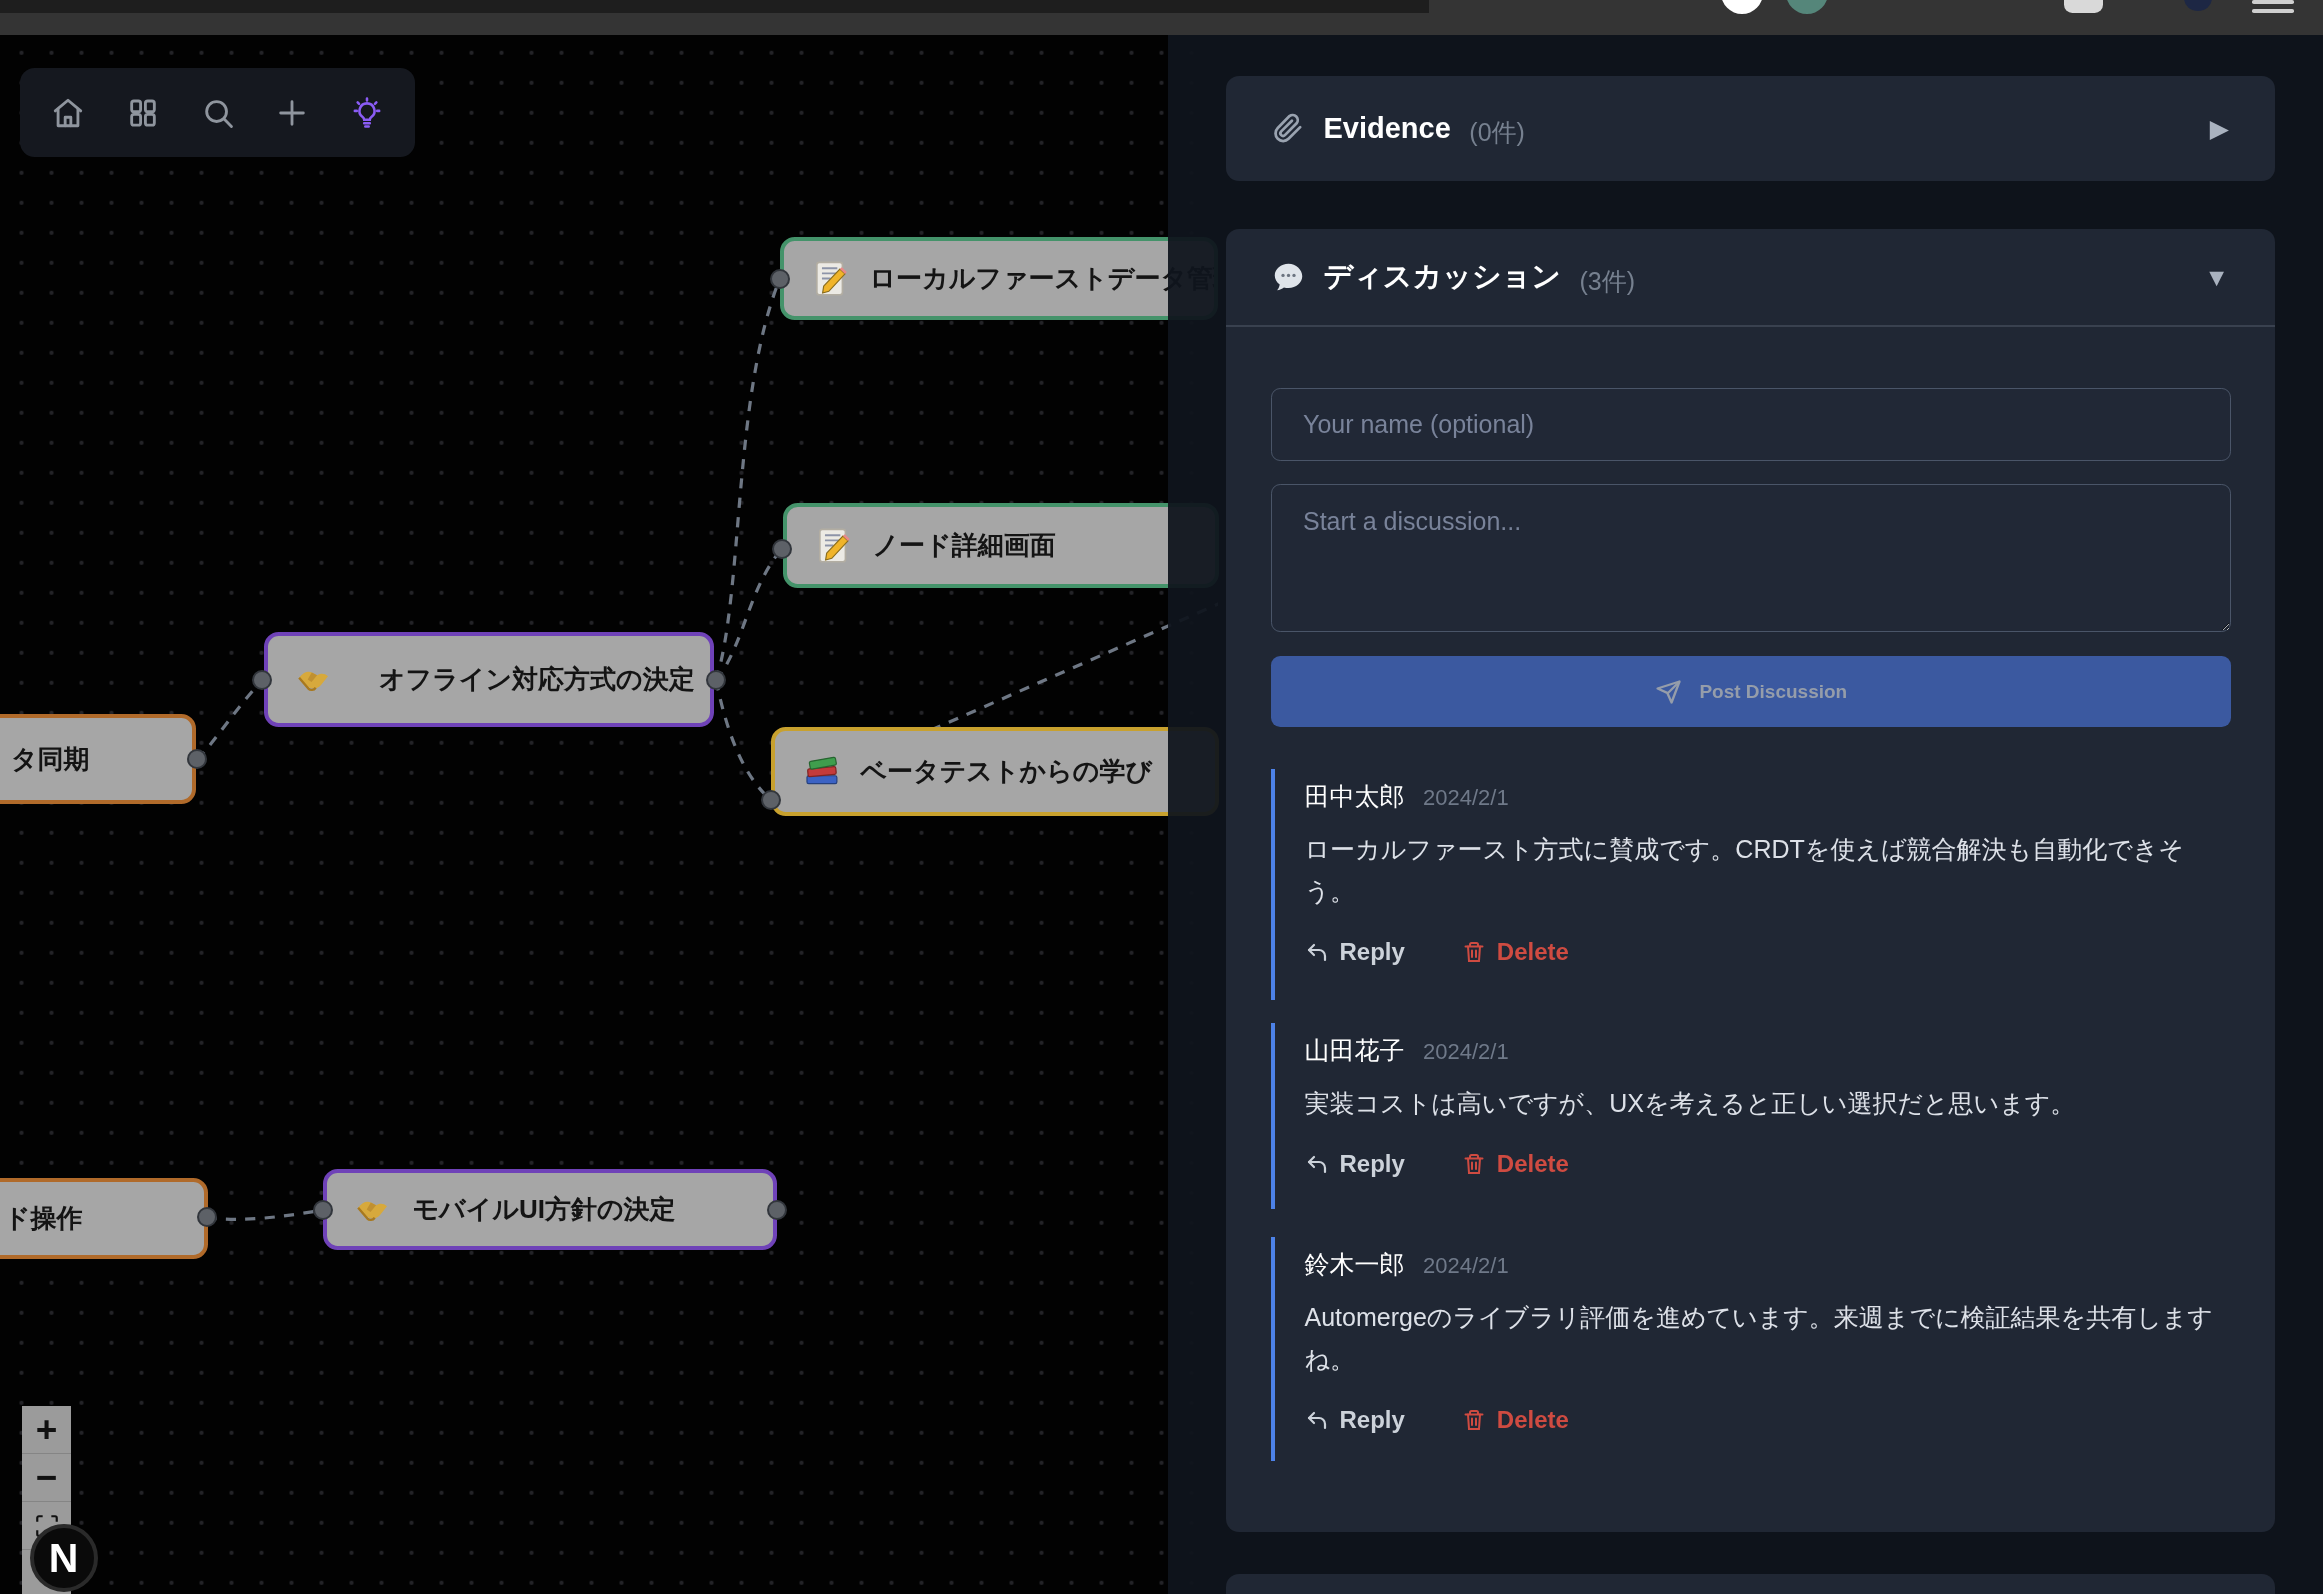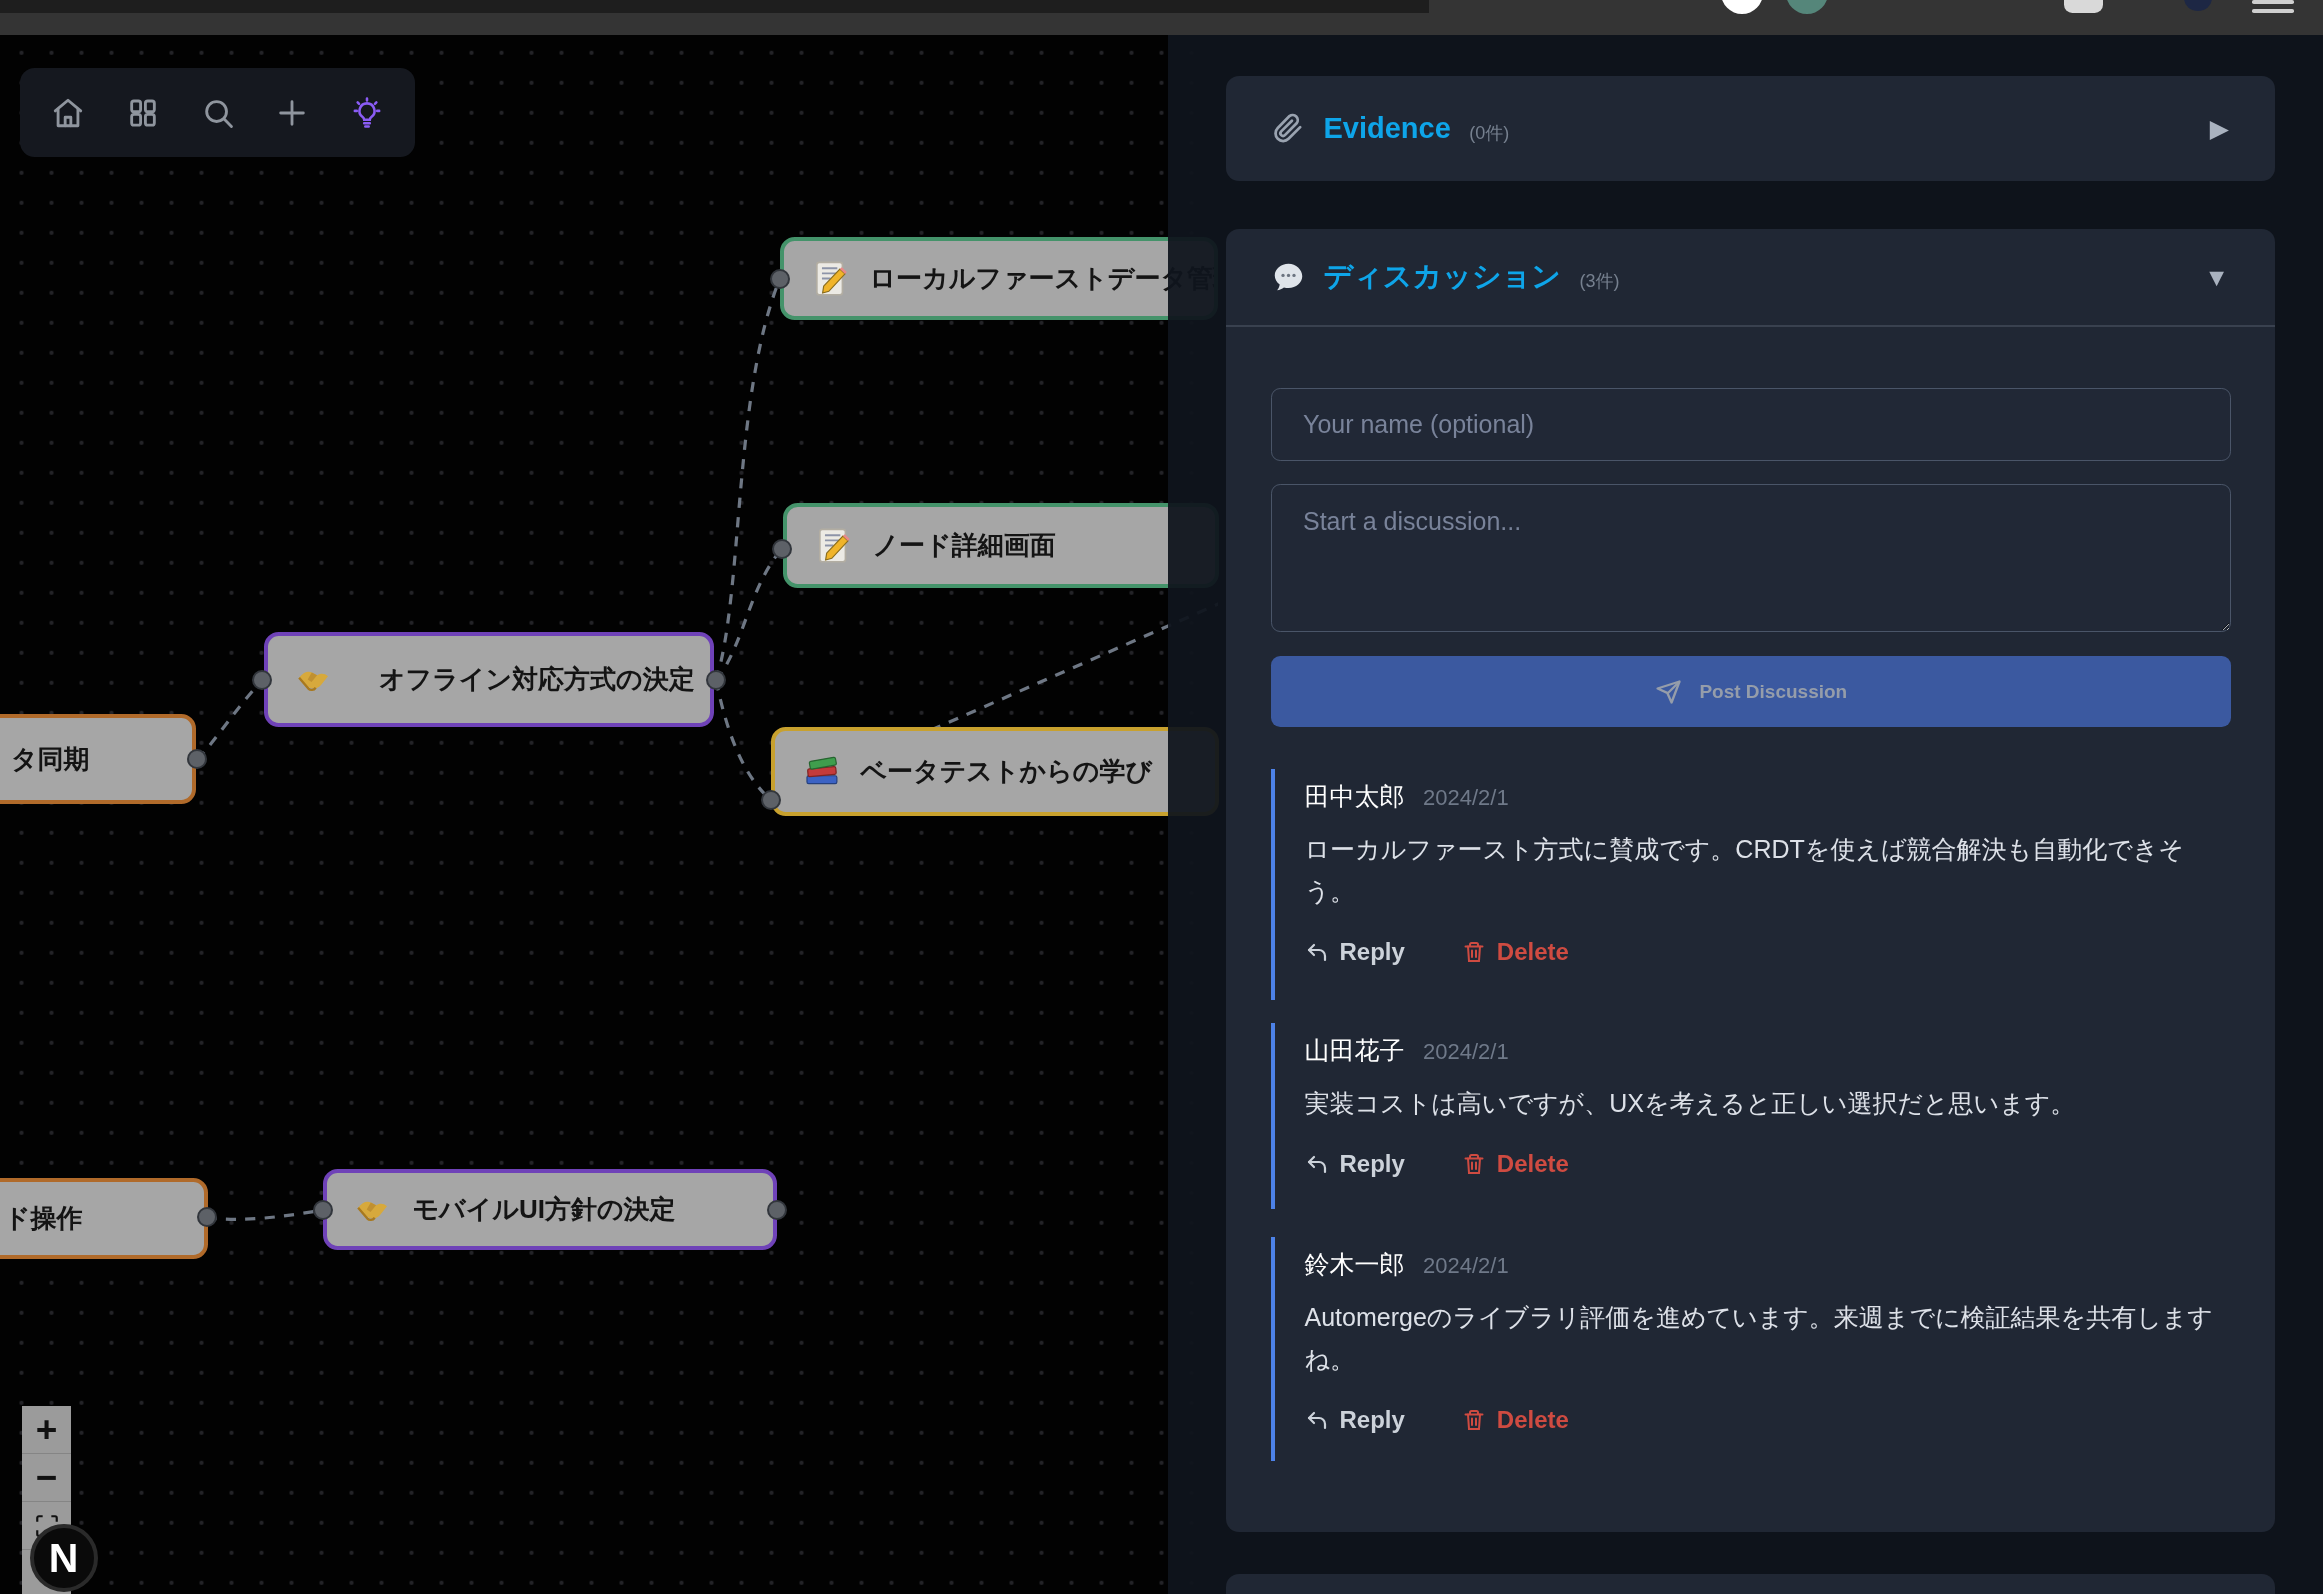--- a/index.html
+++ b/index.html
@@ -63,22 +63,22 @@
   .sidebar { position:absolute; left:1168px; top:35px; width:1156px; height:1560px;
              background:rgba(15,20,29,0.94); }
   .card { position:absolute; background:#202734; border-radius:13px; }
   .ev-card  { left:58px; top:41px;  width:1049px; height:105px; }
   .dis-card { left:58px; top:194px; width:1049px; height:1303px; }
   .stub-card{ left:58px; top:1539px; width:1049px; height:37px; border-radius:13px 13px 0 0; }
 
   .card-head { display:flex; align-items:center; gap:18.5px; padding:0 46px; }
   .ev-card .card-head { height:105px; }
   .dis-card .card-head { height:96px; }
-  .card-title { font-size:29px; font-weight:bold; color:#0ea5e9; }
-  .card-count { font-size:18px; color:#76808f;margin-top:8px; }
+  .card-title { font-size:29px; font-weight:bold; color:#ffffff; }
+  .card-count { font-size:25px; color:#76808f;margin-top:8px; }
   .card-toggle { margin-left:auto; font-size:25px; color:#a9b2bf; }
   .head-ic { width:33px; height:33px; color:#9aa3b0; }
   .divider { position:absolute; left:0; top:96px; width:100%; height:1.8px; background:#39414f; }
 
   .name-input, .msg-area { position:absolute; left:45px; width:960px; background:#212836;
       border:1.8px solid #4a5568; border-radius:9.2px; color:#dfe3ea; font-size:25px;
       font-family:"Liberation Sans","DejaVu Sans",sans-serif; padding:0 31px; outline:none; }
   .name-input { top:159px; height:73px; }
   .msg-area  { top:255px; height:148px; padding-top:22px; resize:both; }
   .name-input::placeholder, .msg-area::placeholder { color:#79839a; opacity:1; }

